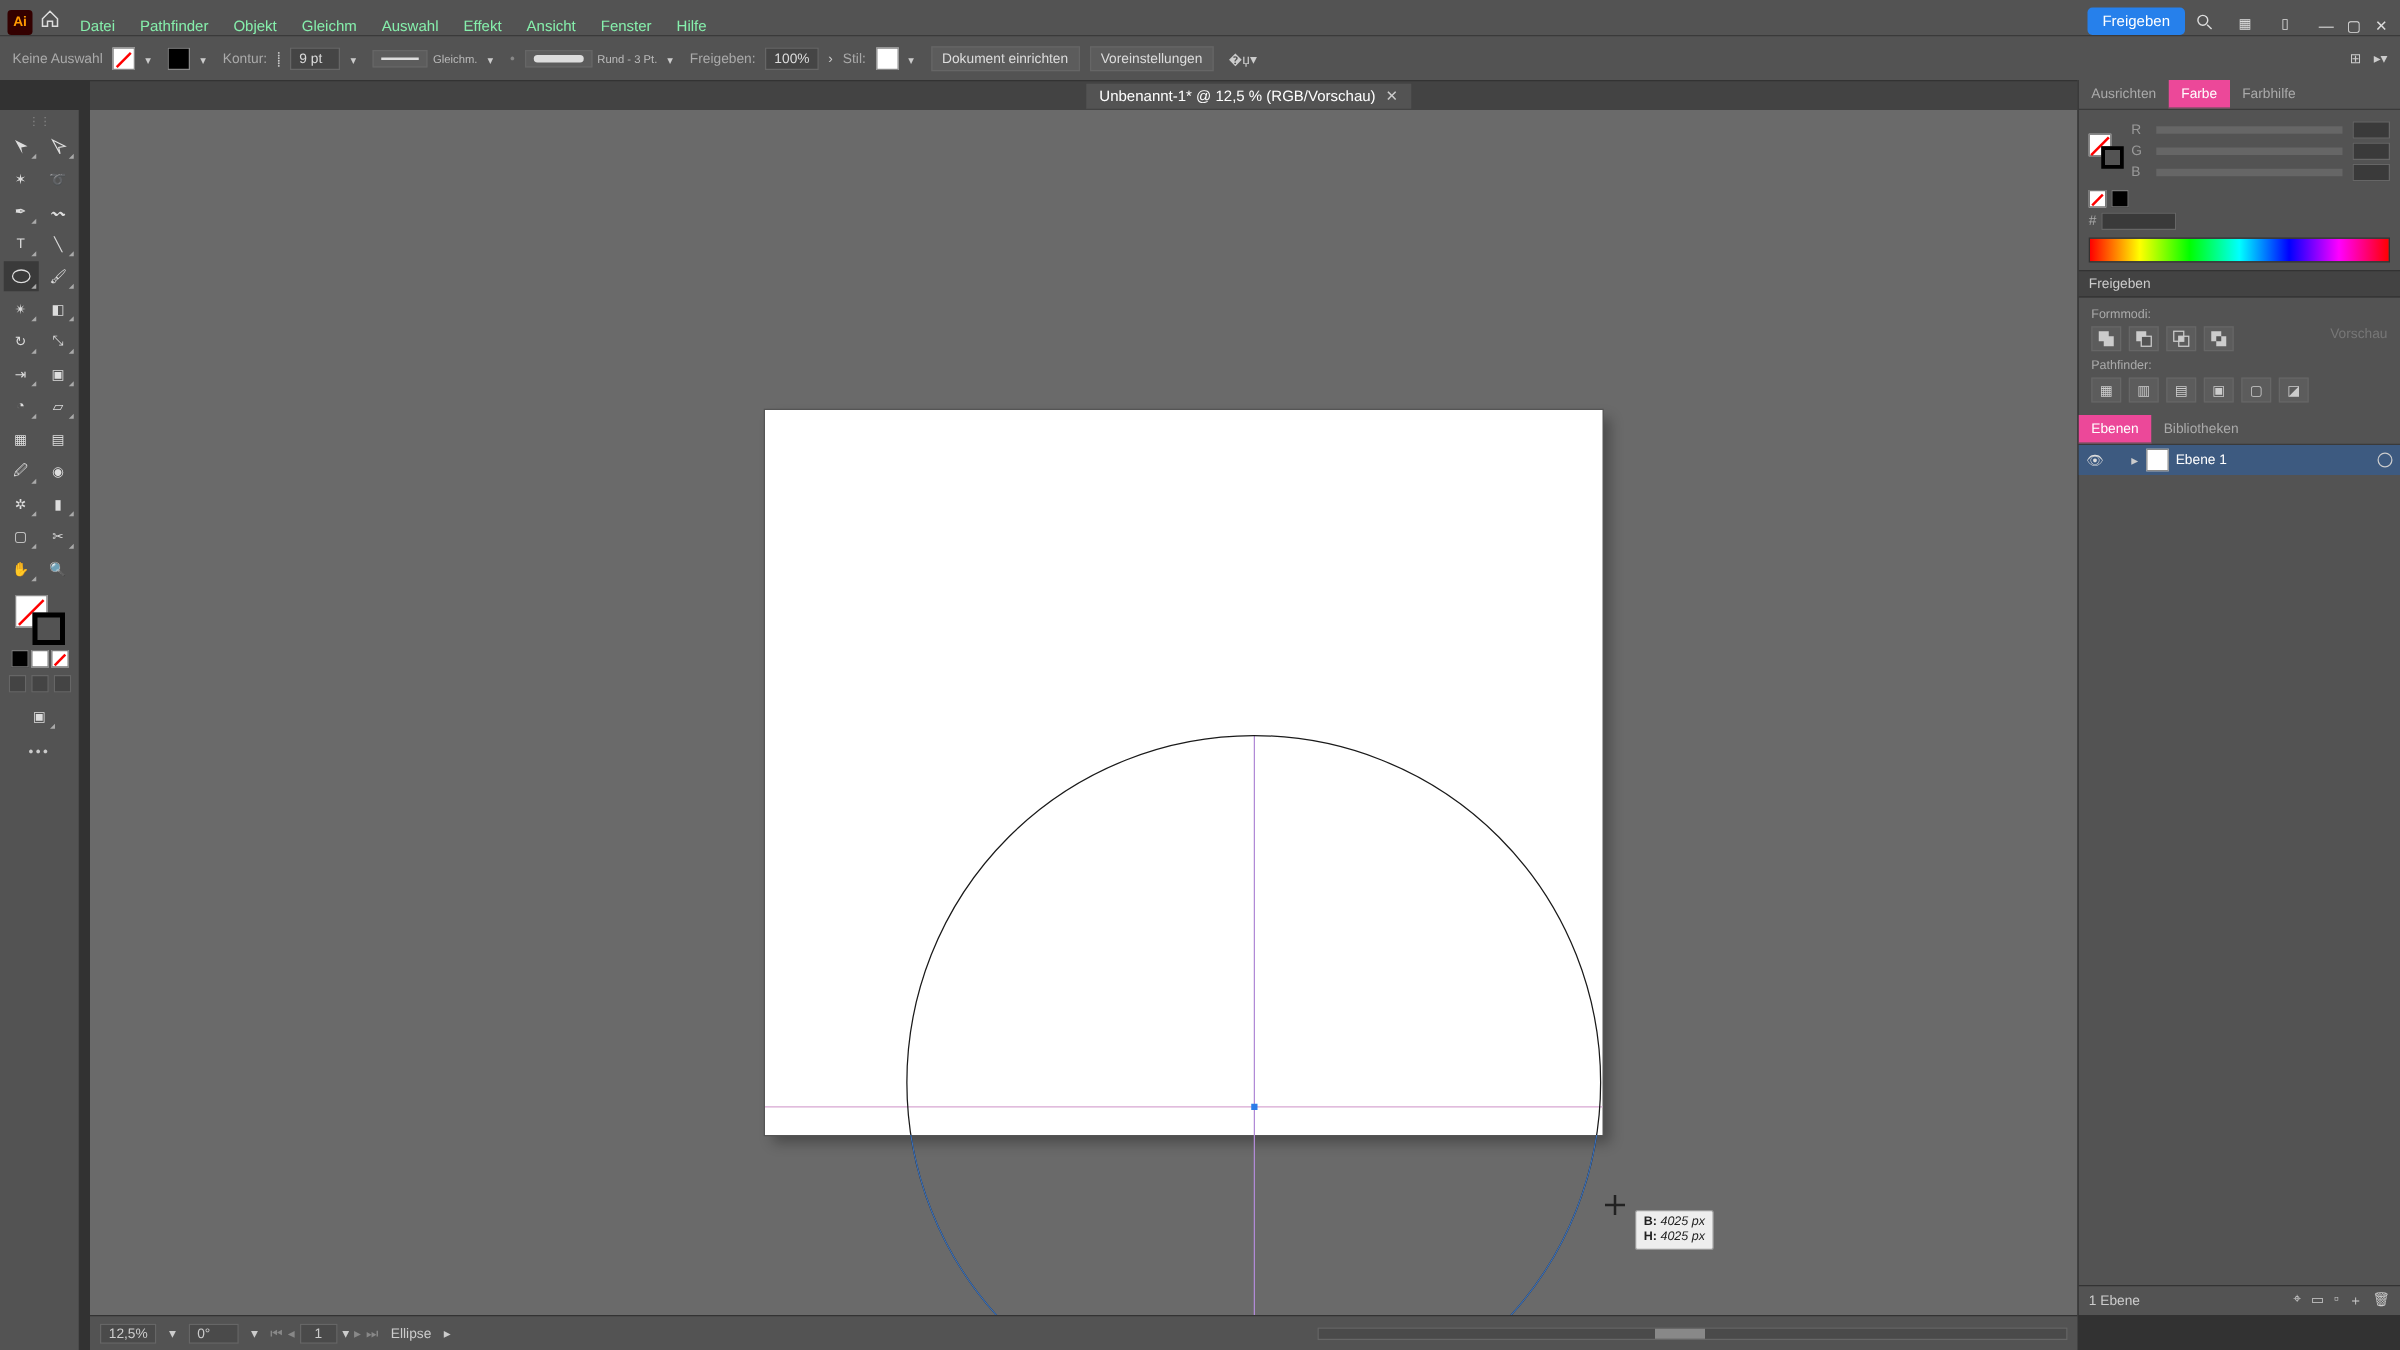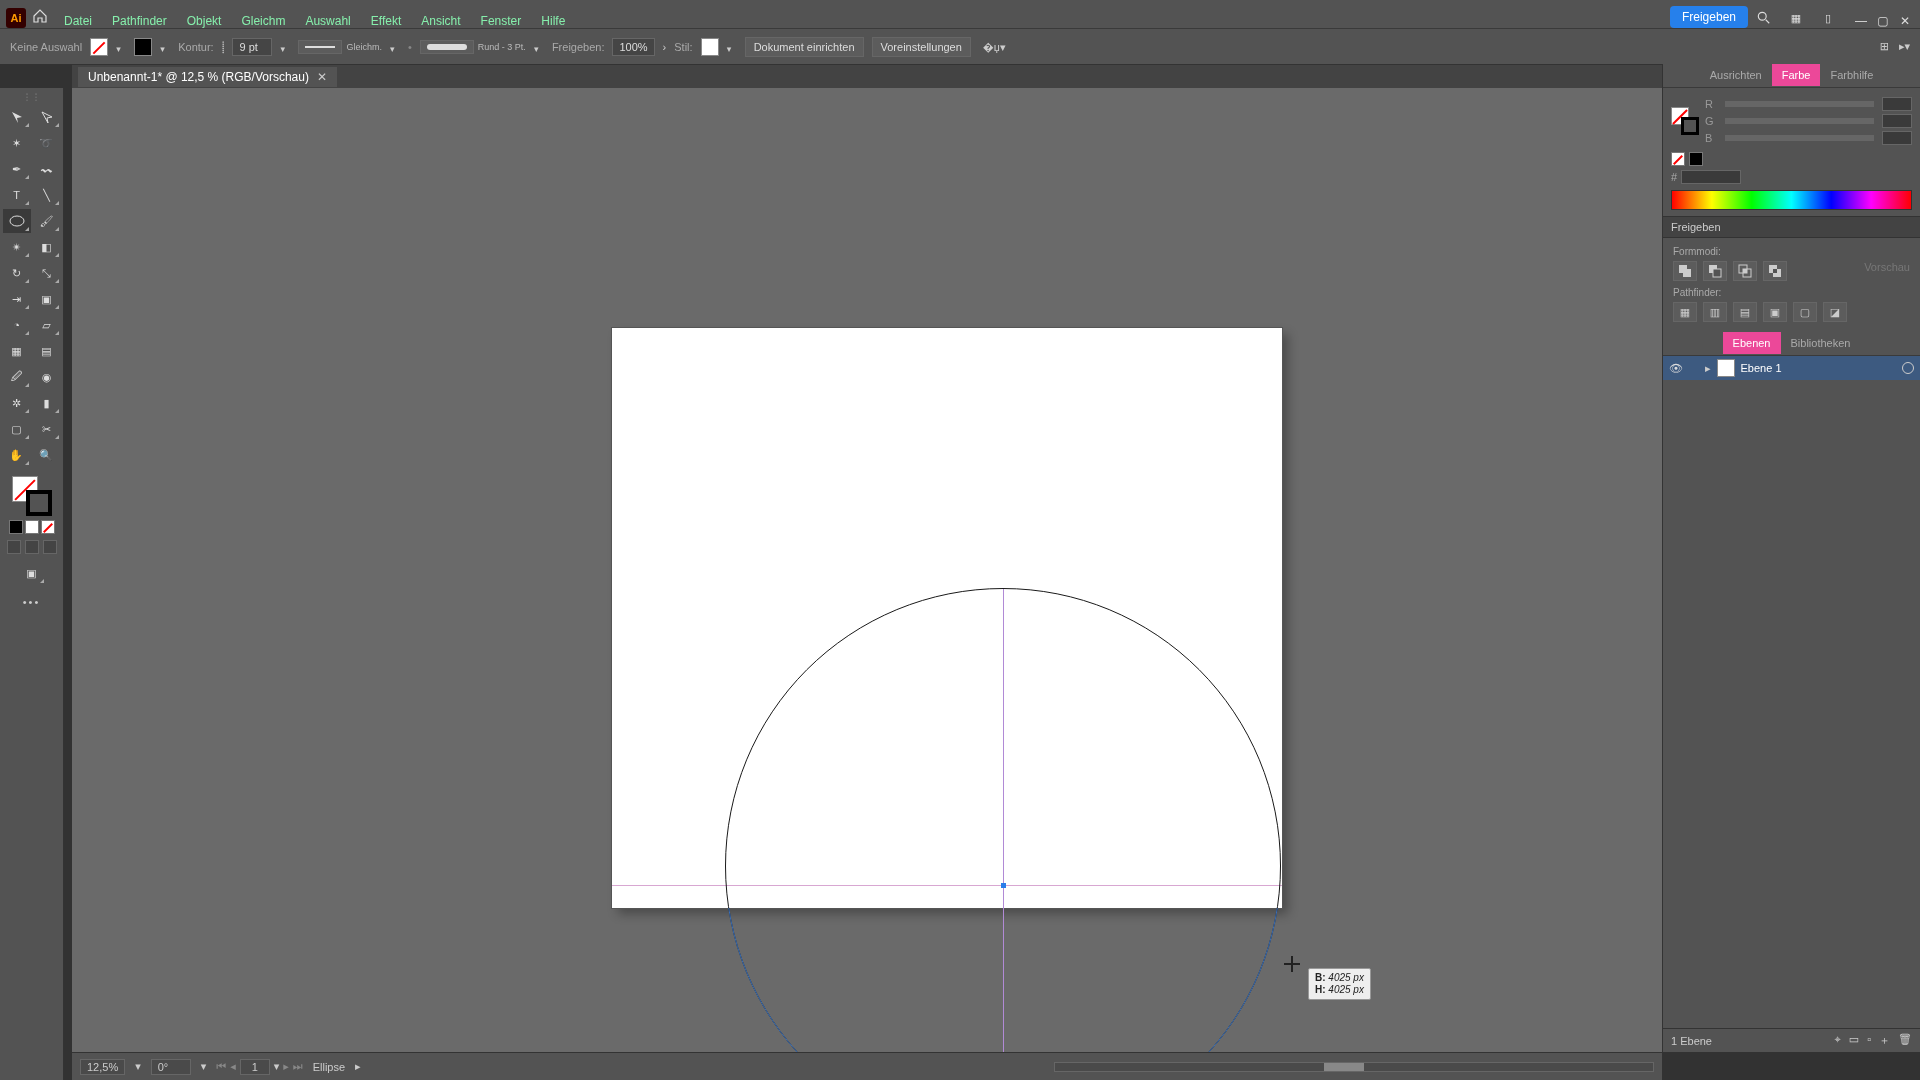--- a/index.html
+++ b/index.html
@@ -27,21 +27,21 @@
 .controlbar .dd { width:10px; height:10px; display:inline-block; }
 .controlbar .dd::after { content:"▾"; color:#ccc; font-size:9px; }
 .controlbar .stroke-preview { width: 44px; height: 14px; background:#5c5c5c; border:1px solid #666; display:flex; align-items:center; justify-content:center; }
 .controlbar .stroke-preview .line { width: 30px; border-top: 2px solid #ddd; }
 .controlbar .profile-preview { width: 54px; height: 14px; background:#5c5c5c; border:1px solid #666; display:flex; align-items:center; justify-content:center; }
 .controlbar .profile-preview .shape { width:40px; height:6px; background:#ddd; border-radius: 3px; }
 .controlbar .btn { background:#5c5c5c; border:1px solid #666; padding:3px 8px; color:#ddd; }
 .controlbar .right-icons { margin-left:auto; display:flex; gap:10px; }
 
 
-.tabrow { position: absolute; top: 64px; left: 72px; right: 0; height: 24px; background: #434343; display:flex; align-items:center; padding-left:6px; border-top:1px solid #333;}
+.tabrow { position: absolute; top: 64px; left: 72px; right: 0; height: 24px; background: #434343; display:flex; align-items:center; padding-left:6px; border-top:1px solid #333;justify-content:center;}
 .tabrow .tab { background: #535353; padding: 3px 10px; display:flex; align-items:center; gap:8px; color:#fff; font-size:12px; }
 .tabrow .tab .close { color:#ccc; }
 
 
 .tools { position: absolute; top: 88px; left: 0; width: 64px; bottom: 0; background: #535353; border-right:1px solid #333; display:flex; flex-direction:column; align-items:center; padding-top:4px; }
 .tools .pair { display:flex; }
 .tools .tool { width: 28px; height: 24px; margin:1px; display:flex; align-items:center; justify-content:center; color:#ddd; position:relative;}
 .tools .tool.sel { background: #3a3a3a; }
 .tools .tool .dot { position:absolute; right:2px; bottom:2px; width:0; height:0; border-left:4px solid transparent; border-bottom:4px solid #aaa; }
 .tools .fillstroke { margin-top:8px; position:relative; width:40px; height:40px;}
@@ -72,21 +72,21 @@
 .center-dot { position:absolute; left:929px; top:795px; width:5px; height:5px; background:#2b7de9; }
 
 .cursor { position:absolute; left:1212px; top:868px; width:16px; height:16px; }
 .cursor::before { content:""; position:absolute; left:7px; top:0; width:2px; height:16px; background:#222; }
 .cursor::after  { content:""; position:absolute; top:7px; left:0; width:16px; height:2px; background:#222; }
 .tooltip { position:absolute; left:1236px; top:880px; background:#eee; border:1px solid #999; padding:3px 6px; font-size:10px; color:#222; line-height:1.2; border-radius:2px; }
 .tooltip span { display:block; white-space:nowrap; }
 
 
 .panels { position:absolute; top:64px; right:0; width:258px; bottom:28px; background:#535353; border-left:1px solid #333; display:flex; flex-direction:column; }
-.panel-tabs { display:flex; border-bottom:1px solid #3a3a3a;justify-content:center; }
+.panel-tabs { display:flex; border-bottom:1px solid #3a3a3a; }
 .panel-tabs .t { padding:5px 10px; font-size:11px; color:#aaa; }
 .panel-tabs .t.active { background:#ec4899; color:#fff; border-bottom:1px solid #535353; }
 .panel-body { padding:6px 8px; }
 .rgb-row { display:flex; align-items:center; gap:8px; margin:3px 0; }
 .rgb-row .lbl { width:12px; color:#999; }
 .rgb-row .slider { flex:1; height:6px; background:#666; }
 .rgb-row .val { width:30px; height:14px; background:#3a3a3a; border:1px solid #666; }
 .spectrum { height:20px; margin:6px 0 0; background: linear-gradient(90deg, red, yellow, lime, cyan, blue, magenta, red); border:1px solid #333;}
 .swatches-row { display:flex; gap:4px; align-items:center; }
 .swatches-row .fs { position:relative; width:28px; height:28px; }

